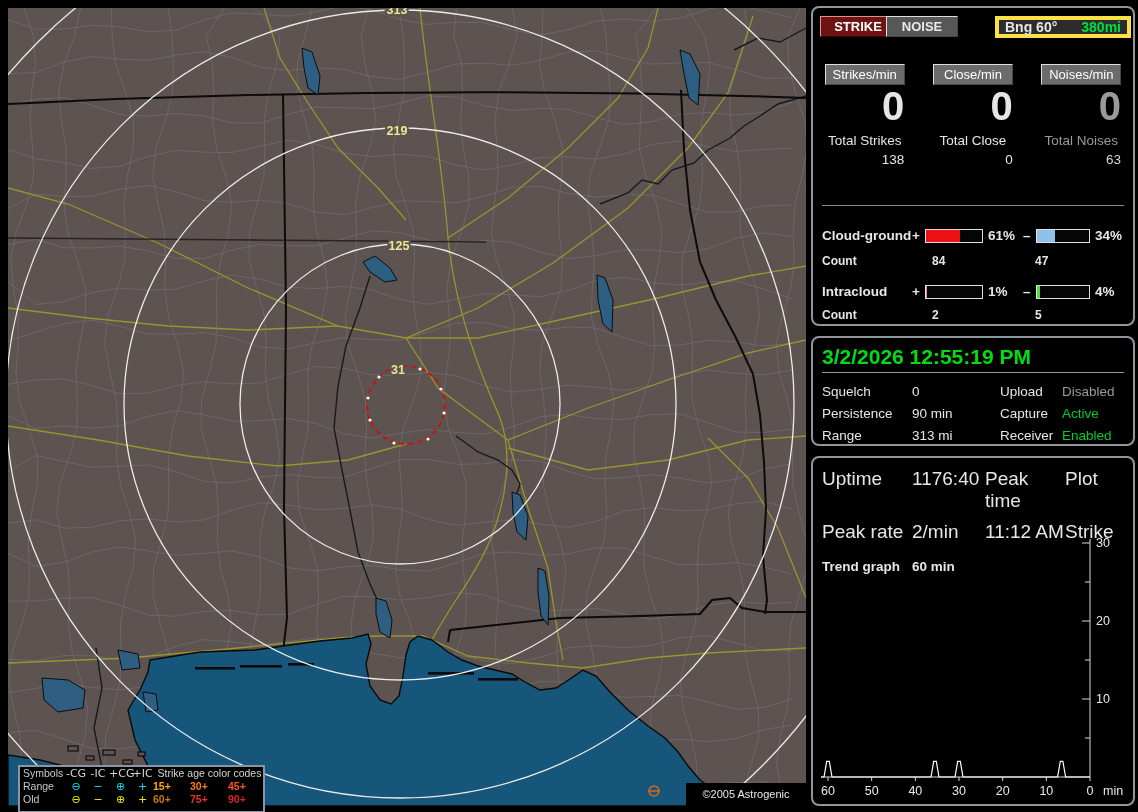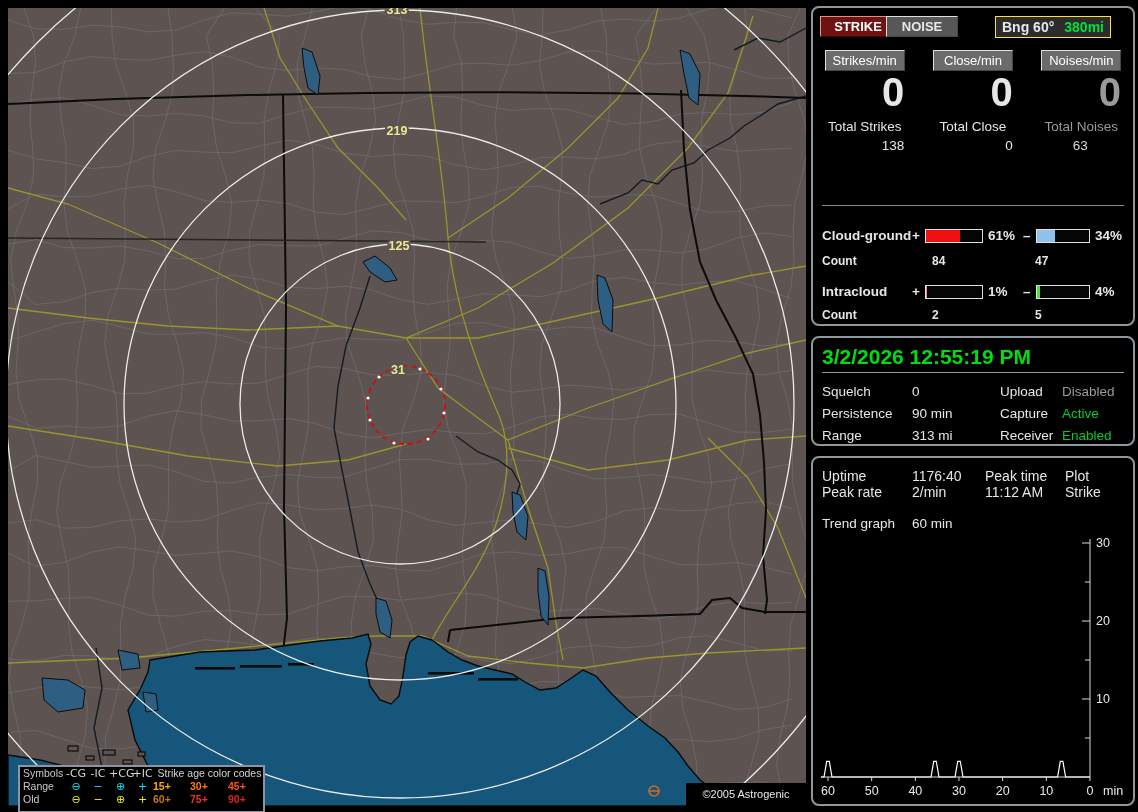--- a/index.html
+++ b/index.html
@@ -33,50 +33,50 @@
   .box{position:absolute;left:811px;width:324px;border:2px solid #8f969c;border-radius:8px;
     background:#000;box-sizing:border-box;}
   #box-counters{top:6px;height:320px;}
   #box-status{top:336px;height:110px;}
   #box-stats{top:456px;height:350px;}
   .btn{display:inline-block;text-align:center;font-size:13px;line-height:17px;
     border:1px solid;border-color:#dedede #474747 #474747 #dedede;background:#6b6b6b;color:#fff;padding:1px 7px;cursor:default;}
   #strike-btn{position:absolute;left:7px;top:8px;width:60px;background:#6e1212;
     border-color:#d89090 #360505 #360505 #d89090;font-weight:bold;}
   #noise-btn{position:absolute;left:73px;top:8px;width:56px;background:#575757;font-weight:bold;color:#e8e8e8;}
-  #bng{position:absolute;left:182px;top:8px;width:116px;height:22px;background:#2c2c2c;border:1px solid #fde047;
+  #bng{position:absolute;left:182px;top:8px;width:136px;height:22px;background:#2c2c2c;border:4px solid #fde047;
     box-sizing:border-box;display:flex;justify-content:space-between;align-items:center;padding:0 6px;
     font-weight:bold;font-size:14px;}
   #bng .mi{color:#00e03c;}
-  .cnt-row{position:absolute;top:42px;left:0;width:100%;display:grid;grid-template-columns:1fr 1fr 1fr;
+  .cnt-row{position:absolute;top:56px;left:0;width:100%;display:grid;grid-template-columns:1fr 1fr 1fr;
     padding:0 10px;gap:25px;box-sizing:border-box;}
   .cnt-col{display:flex;flex-direction:column;}
   .cnt-col .btn{align-self:center;min-width:64px;}
   .big-zero{font-size:40px;font-weight:bold;text-align:right;line-height:40px;margin-top:1px;padding-right:2px;}
   .tot-label{font-size:13.5px;text-align:center;margin-top:7px;}
   .tot-val{font-size:13.5px;text-align:right;margin-top:4px;padding-right:2px;}
   .dimtxt{color:#9a9a9a;}
-  .semidim{color:#d8d8d8;text-align:center;}
+  .semidim{color:#d8d8d8;}
   #dist{position:absolute;left:0;top:194px;width:100%;box-sizing:border-box;}
   #dist-title{color:#c8c8c8;font-size:13.5px;padding:0 9px;}
   #dist hr{border:none;border-top:1px solid #8a8a8a;margin:3px 9px 0;}
   .dist-row{display:grid;grid-template-columns:90px 13px 58px 40px 13px 54px 1fr;align-items:center;
     padding:0 9px;font-weight:bold;font-size:13.5px;position:absolute;left:0;width:100%;box-sizing:border-box;}
   .bar{height:12px;border:1px solid #e0e0e0;background:#050505;position:relative;}
   .bar i{position:absolute;left:0;top:0;bottom:0;display:block;}
   .pct{padding-left:5px;}
   .count-row{display:grid;grid-template-columns:110px 103px 1fr;padding:0 9px;font-weight:bold;
     font-size:12px;position:absolute;left:0;width:100%;box-sizing:border-box;}
   #row-cg{top:26px;} #row-cg-count{top:52px;} #row-ic{top:82px;} #row-ic-count{top:106px;}
   #datetime{padding:7px 9px 0;font-size:21px;font-weight:bold;color:#00dd11;}
   #box-status hr{border:none;border-top:1px solid #999;margin:3px 9px 0;}
   .status-grid{margin:11px 9px 0;display:grid;grid-template-columns:90px 88px 62px 1fr;row-gap:7px;font-size:13.5px;}
   .green{color:#00cc33;}
-  .stats-grid{margin:10px 9px 0;display:grid;grid-template-columns:90px 73px 80px 1fr;font-size:14px;}
-  .trend-row{margin:16px 9px 8px;display:grid;grid-template-columns:90px 1fr;font-size:13.5px;}
+  .stats-grid{margin:10px 9px 0;display:grid;grid-template-columns:90px 73px 80px 1fr;row-gap:9px;font-size:19px;}
+  .trend-row{margin:16px 9px 8px;display:grid;grid-template-columns:90px 1fr;font-size:13.5px;font-weight:bold;}
   #trend-svg{position:absolute;left:0;top:78px;width:320px;height:268px;}
   #trend-svg text{font-family:"Liberation Sans",sans-serif;}
 </style>
 </head>
 <body>
 
 <div id="map-wrap">
   <svg id="map-svg" viewBox="0 0 798 798">
     <rect x="0" y="0" width="798" height="798" fill="#5d5350"></rect>
     <g id="county-mesh">

